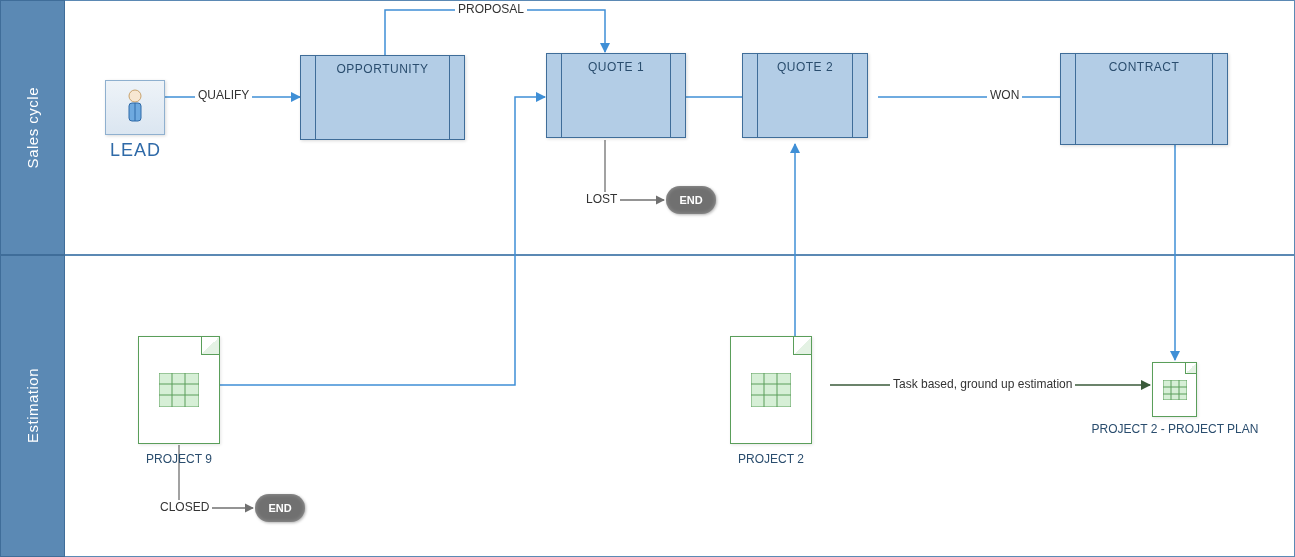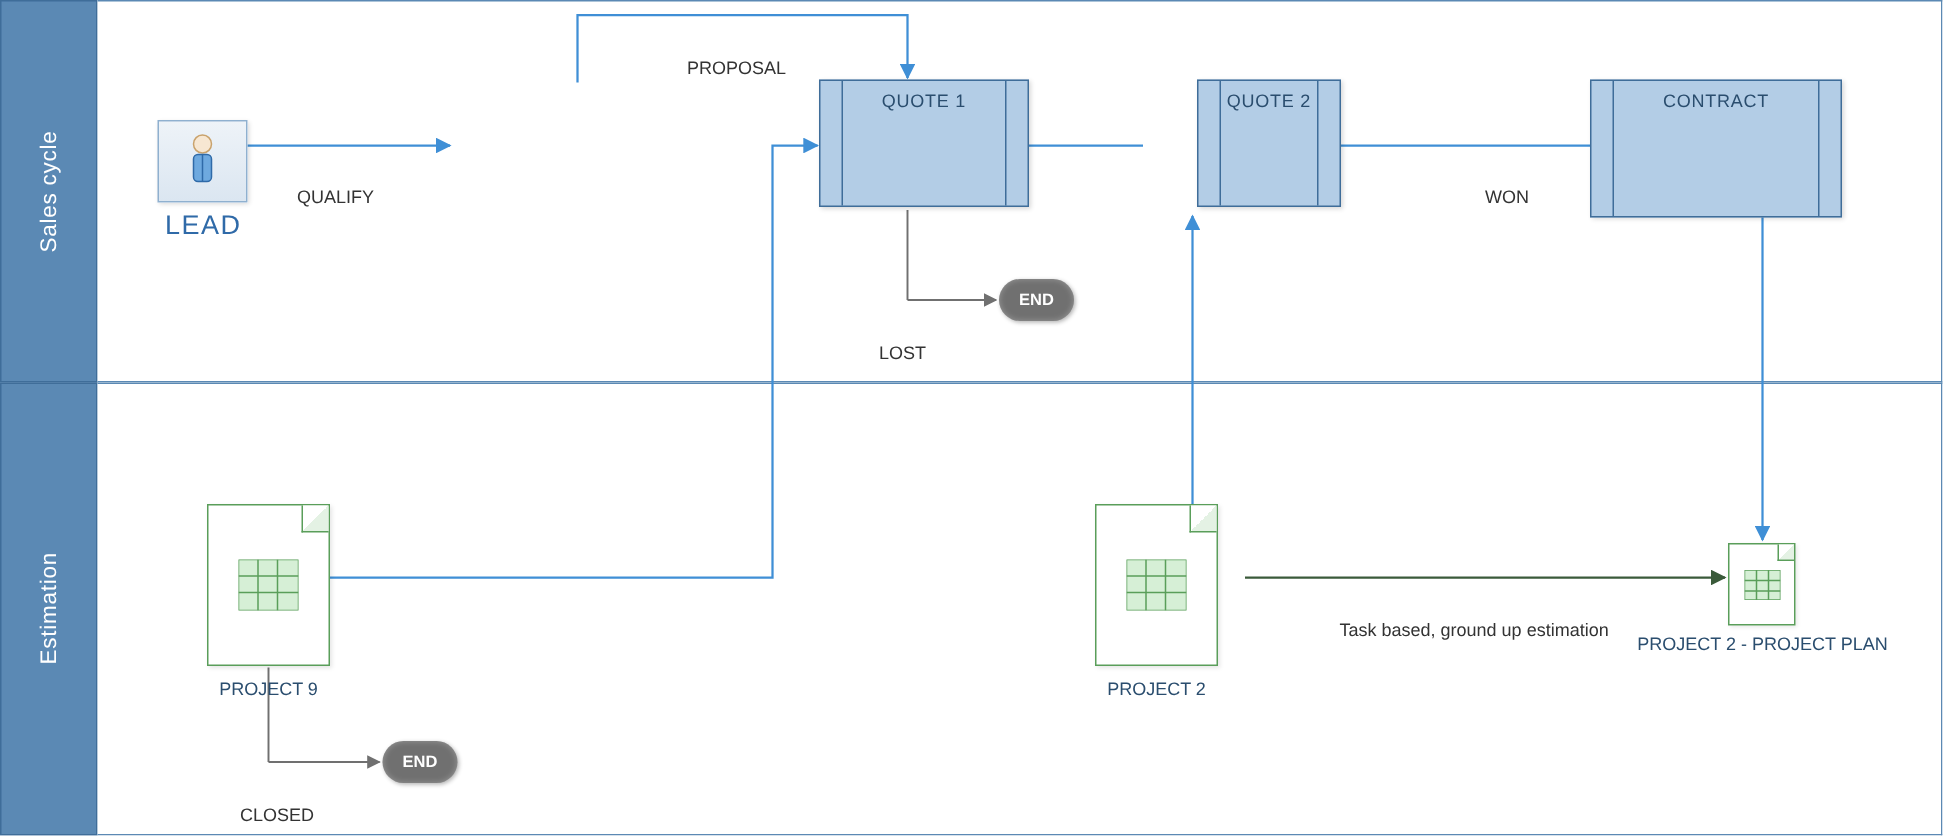--- a/index.html
+++ b/index.html
@@ -105,21 +105,20 @@
     font-size:11px; font-weight:bold;
     width:50px; height:28px;
   }
   .edge-label {
     position:absolute;
     background:#fff;
     padding:0 3px;
     font-size:12px;
     color:#333;
     white-space:nowrap;
-    margin-top:36px;
   }
   svg.wires { position:absolute; left:0; top:0; pointer-events:none; }
 </style>
 </head>
 <body>
 
 <div class="canvas">
 
   <div class="lane-header" style="top:0;height:255px">
     <span>Sales cycle</span>
@@ -176,28 +175,33 @@
 
   <div class="lead-icon" style="left:105px; top:80px">
     <svg width="30" height="40" viewBox="0 0 30 40">
       <circle cx="15" cy="8" r="6" fill="#f7e7d2" stroke="#c9a26c"></circle>
       <rect x="9" y="15" width="12" height="18" rx="3" fill="#6ea9df" stroke="#2f6aa8"></rect>
       <line x1="15" y1="15" x2="15" y2="33" stroke="#2f6aa8"></line>
     </svg>
   </div>
   <div class="lead-label" style="left:110px; top:140px">LEAD</div>
 
+  <div class="pbox" style="left:300px; top:55px; width:165px; height:85px">
+    <div class="inner-l"></div>
+      <div class="inner-r"></div>
+    <div class="title">OPPORTUNITY</div>
+  </div>
 
   <div class="pbox" style="left:546px; top:53px; width:140px; height:85px">
     <div class="inner-l"></div>
       <div class="inner-r"></div>
     <div class="title">QUOTE 1</div>
   </div>
 
-  <div class="pbox" style="left:798px; top:53px; width:96px; height:85px">
+  <div class="pbox" style="left:742px; top:53px; width:126px; height:85px">
     <div class="inner-l"></div>
       <div class="inner-r"></div>
     <div class="title">QUOTE 2</div>
   </div>
 
   <div class="pbox" style="left:1060px; top:53px; width:168px; height:92px">
     <div class="inner-l"></div>
       <div class="inner-r"></div>
     <div class="title">CONTRACT</div>
   </div>

